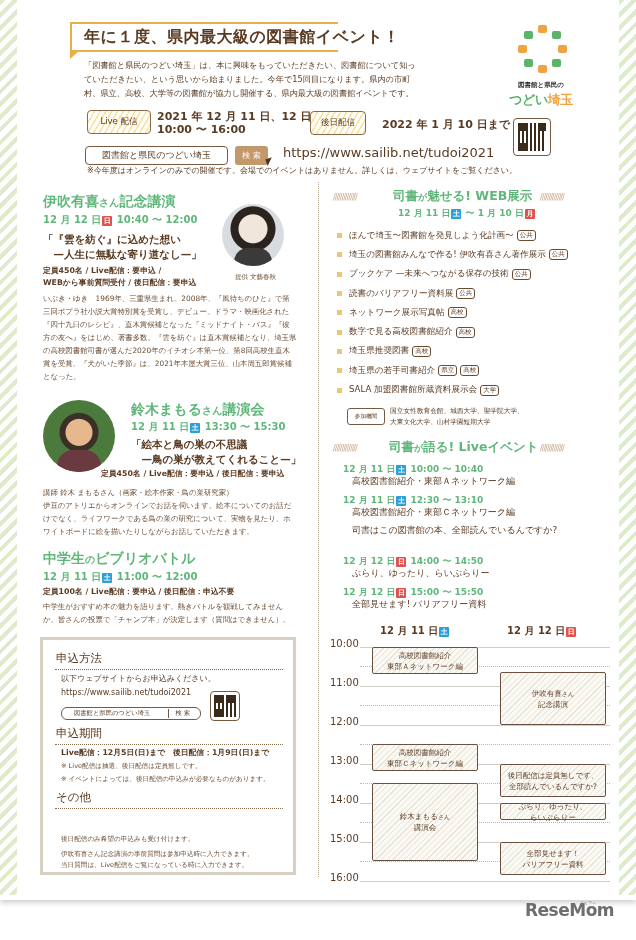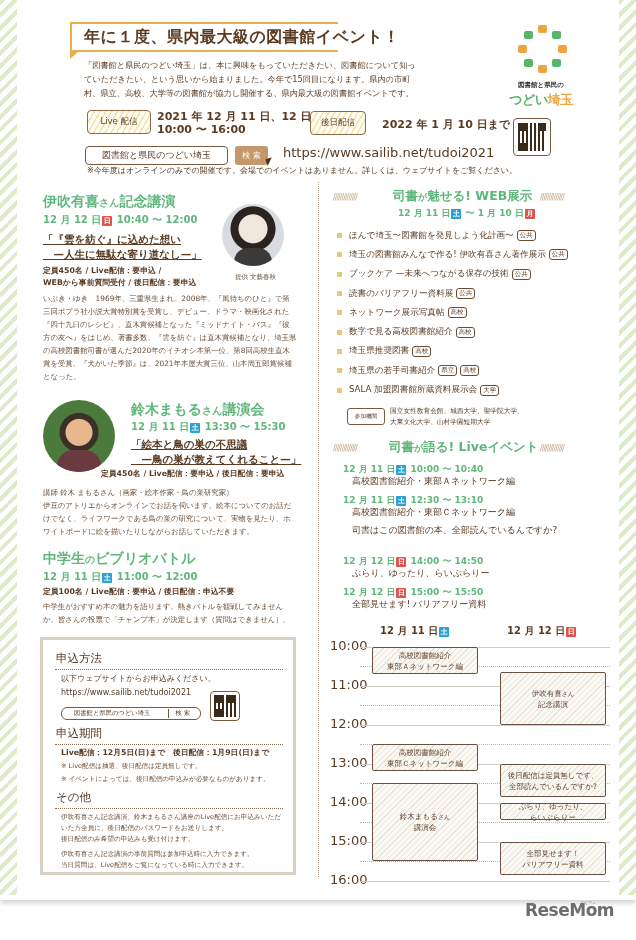--- a/index.html
+++ b/index.html
@@ -77,21 +77,21 @@
   
   .vdiv { position: absolute; left: 318px; top: 182px; width: 0; height: 695px; border-left: 1px dotted #b6a590; }
 
   
   .sec-title-green { position: absolute; font-size: 14px; font-weight: bold; color: #5fb77a; }
   .sec-title-green .small { font-size: 10px; }
   .date-green { position: absolute; font-size: 10px; font-weight: bold; color: #5fb77a; }
   .daybox { display: inline-block; width: 10px; height: 10px; font-size: 7px; line-height: 10px; text-align: center; color: #fff; border-radius: 1px; vertical-align: 0px; margin: 0 1px; }
   .sat { background: #2b9fd7; }
   .sun { background: #e0524e; }
-  .talk-title { position: absolute; font-size: 10.5px; font-weight: bold; color: #5a3b22; line-height: 15px; text-decoration: underline; }
+  .talk-title { position: absolute; font-size: 10.5px; font-weight: bold; color: #5a3b22; line-height: 15px; }
   .req { position: absolute; font-size: 7.8px; font-weight: bold; color: #5a3b22; line-height: 12px; }
   .body-txt { position: absolute; font-size: 7.4px; color: #6a4c33; line-height: 13px; }
 
   .photo {
     position: absolute; border-radius: 50%; overflow: hidden;
   }
   .photo1 { left: 222px; top: 204px; width: 62px; height: 62px; background: radial-gradient(circle at 50% 40%, #f1e6dc 0 14px, #2a2320 15px 22px, #d8dce0 23px); }
   .photo1::after { content: ""; position: absolute; left: 12px; top: 44px; width: 38px; height: 22px; background: #3b3a38; border-radius: 14px 14px 0 0; }
   .photo2 { left: 43px; top: 400px; width: 72px; height: 72px; background: radial-gradient(circle at 50% 45%, #e7b88e 0 13px, #3a3028 14px 19px, #4c7a3c 20px); }
   .photo2::after { content: ""; position: absolute; left: 14px; top: 50px; width: 44px; height: 24px; background: #6a3a40; border-radius: 16px 16px 0 0; }
@@ -126,21 +126,21 @@
   }
   .participants { position: absolute; left: 390px; top: 406px; font-size: 6.7px; color: #5a3b22; line-height: 11px; }
 
   .live-item { position: absolute; left: 343px; }
   .live-date { font-size: 9px; font-weight: bold; color: #5fb77a; line-height: 12px; }
   .live-title { font-size: 9px; color: #5a3b22; padding-left: 9px; line-height: 13px; }
 
   
   .tt { position: absolute; left: 330px; top: 624px; width: 288px; height: 260px; }
   .tt-day { position: absolute; top: 0; font-size: 10px; font-weight: bold; color: #5a3b22; }
-  .tt-hour { position: absolute; left: 0; font-size: 13px; color: #5a3b22; }
+  .tt-hour { position: absolute; left: 0; font-size: 10px; color: #5a3b22; }
   .tt-line { position: absolute; left: 30px; width: 250px; border-top: 1.5px solid #d0ccc6; }
   .tt-dot { position: absolute; left: 30px; width: 250px; border-top: 1px dotted #bfb7ad; }
   .tt-block {
     position: absolute; border: 1.5px solid #6a5040; border-radius: 2px;
     background: repeating-linear-gradient(135deg, #fbf9f4 0 3px, #e9e3d8 3px 4px);
     font-size: 7.5px; color: #5a3b22; text-align: center; display: flex; align-items: center; justify-content: center; line-height: 11px;
   }
   .tt-block .small { font-size: 6px; }
 
   .resemom { position: absolute; left: 525px; top: 900px; font-size: 17px; font-weight: bold; color: #6e6e6e; letter-spacing: -0.5px; }
@@ -246,21 +246,20 @@
     <div class="qr" style="left:167px;top:51px;width:30px;height:30px;padding:3px;">
         <div class="qr-inner"></div>
       </div>
     <div class="apply-h" style="top:86px;">申込期間</div>
     <div class="apply-rule" style="top:104px;"></div>
     <div class="apply-t" style="top:107px;font-weight:bold;font-size:7.8px;">Live配信：12月5日(日)まで　後日配信：1月9日(日)まで</div>
     <div class="apply-small" style="top:121px;">※ Live配信は抽選、後日配信は定員無しです。</div>
     <div class="apply-small" style="top:134px;">※ イベントによっては、後日配信の申込みが必要なものがあります。</div>
     <div class="apply-h" style="top:150px;">その他</div>
     <div class="apply-rule" style="top:168px;"></div>
-    <div class="apply-small" style="top:172px;width:222px;">伊吹有喜さん記念講演、鈴木まもるさん講座のLive配信にお申込みいただいた方全員に、後日配信のパスワードをお送りします。</div>
     <div class="apply-small" style="top:194px;">後日配信のみ希望の申込みも受け付けます。</div>
     <div class="apply-small" style="top:209px;">伊吹有喜さん記念講演の事前質問は参加申込時に入力できます。</div>
     <div class="apply-small" style="top:220px;">当日質問は、Live配信をご覧になっている時に入力できます。</div>
   </div>
 
   <div class="slashes" style="left:333px;top:193px;">//////////////</div>
   <div class="rsec-title" style="left:393px;top:188px;">
     <span>司書</span><span class="small">が</span><span>魅せる! WEB展示</span>
   </div>
   <div class="slashes" style="left:540px;top:193px;">//////////////</div>

